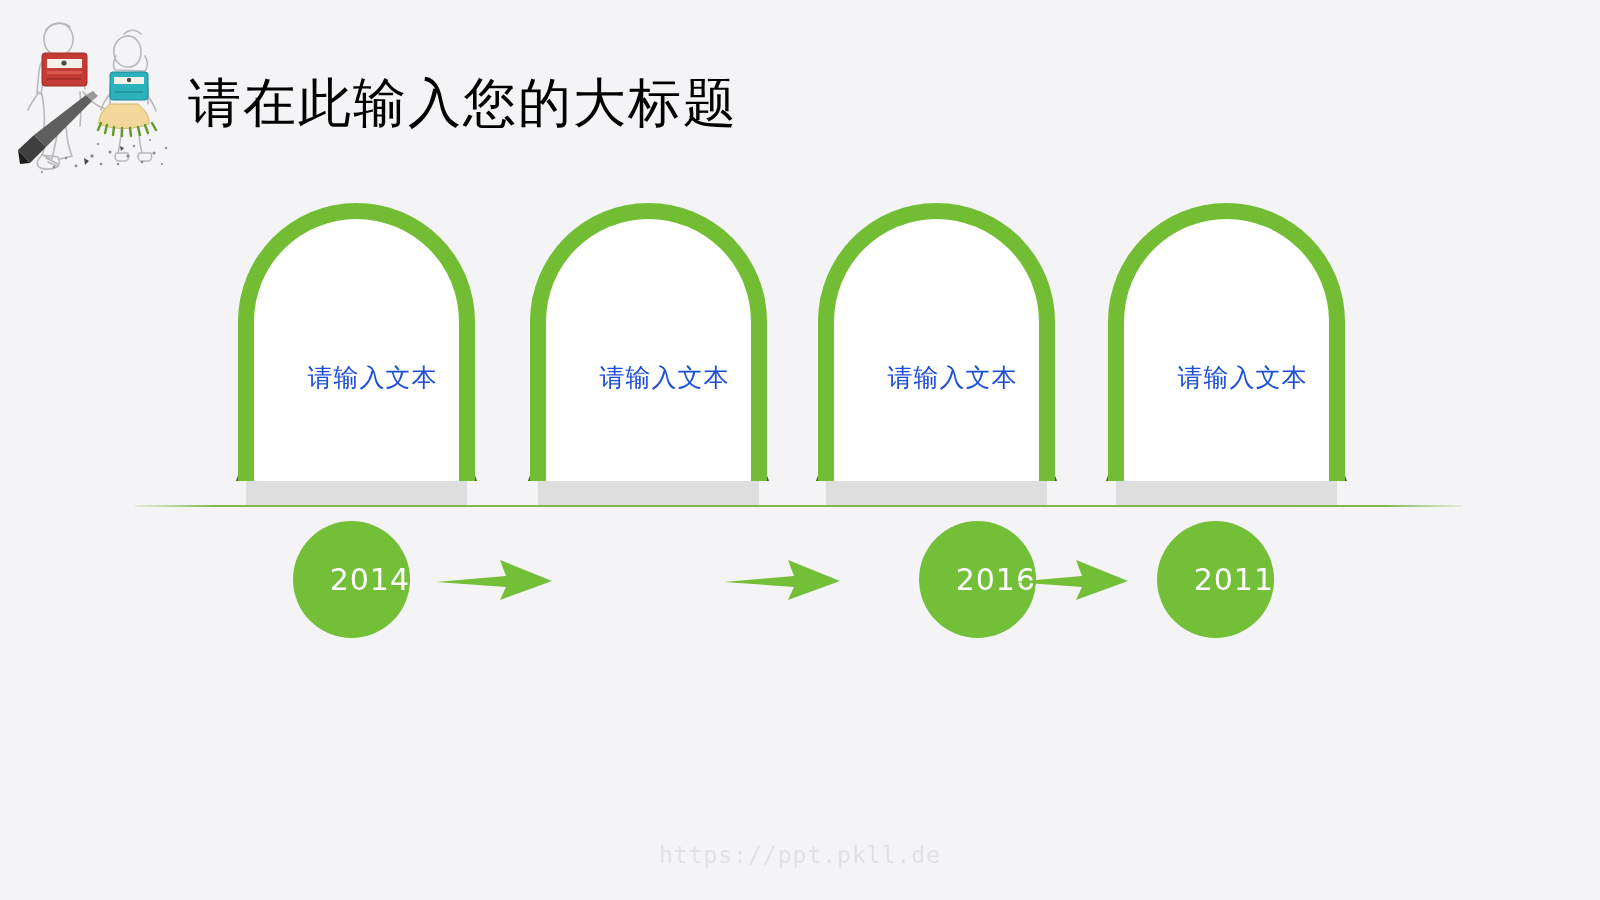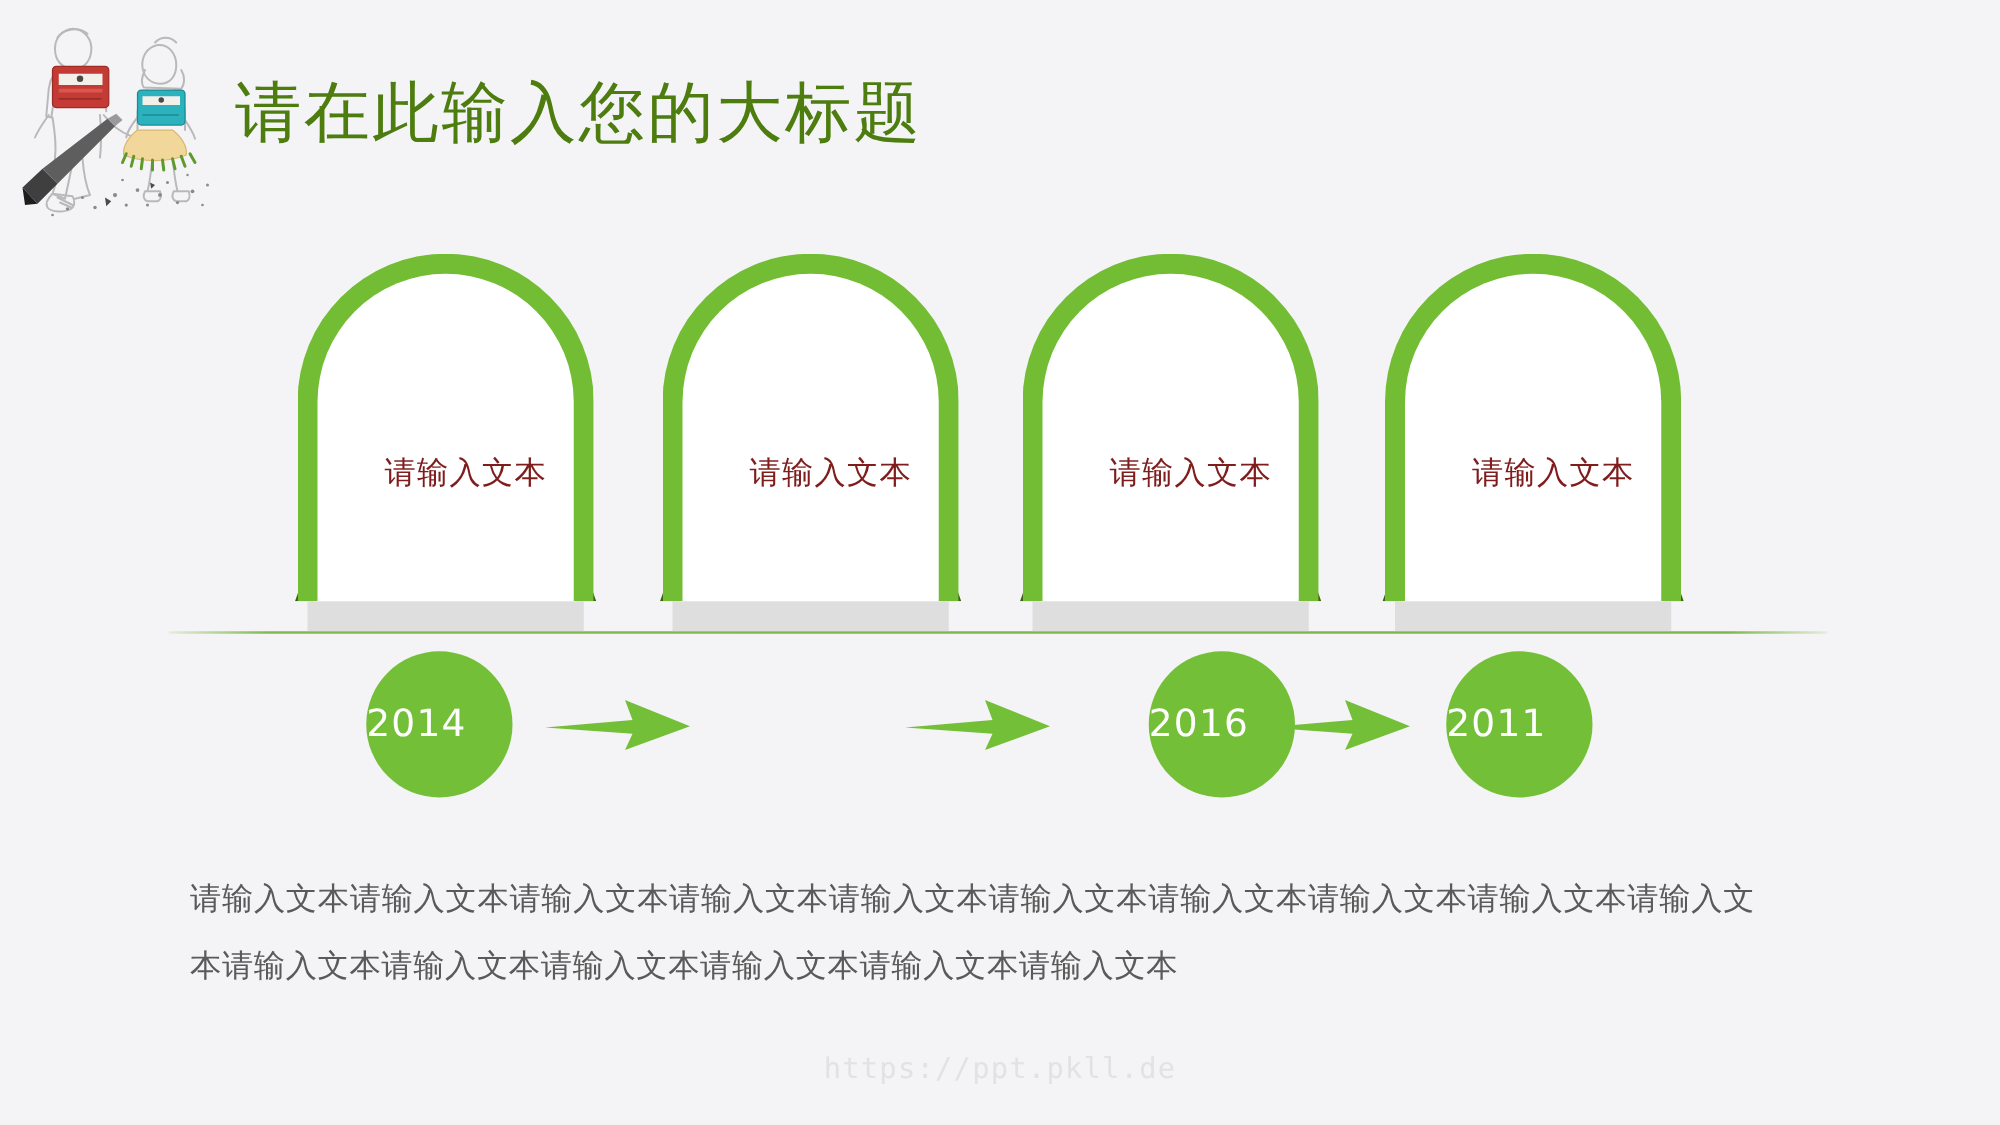--- a/index.html
+++ b/index.html
@@ -30,24 +30,24 @@
     left: 6px;
     top: 6px;
     width: 180px;
     height: 170px;
   }
 
   
   #slide-title {
     position: absolute;
     left: 188px;
-    top: 62px;
+    top: 74px;
     font-size: 53px;
     line-height: 1.1;
-    color: #4d7c0f;
+    color: #000000;
     letter-spacing: 2px;
     white-space: nowrap;
     font-family: "DejaVu Sans", "Liberation Sans", sans-serif;
   }
 
   
   .arch {
     position: absolute;
     top: 203px;
     width: 237px;
@@ -73,21 +73,21 @@
     border-top-right-radius: 119px;
     background: #ffffff;
   }
   .arch-label {
     position: absolute;
     left: 0;
     top: 142px;
     width: 237px;
     text-align: center;
     font-size: 25px;
-    color: #7f1d1d;
+    color: #1d4ed8;
     letter-spacing: 1px;
     font-family: "DejaVu Sans", "Liberation Sans", sans-serif;
   }
   .leg {
     position: absolute;
     bottom: 0;
     width: 26px;
     height: 28px;
   }
 
@@ -105,21 +105,21 @@
   .year-circle {
     position: absolute;
     top: 521px;
     width: 117px;
     height: 117px;
     border-radius: 50%;
     background: #74bf38;
     color: #ffffff;
     display: flex;
     align-items: center;
-    justify-content: flex-start;
+    justify-content: flex-end;
     font-size: 30px;
     letter-spacing: 1px;
     font-family: "DejaVu Sans", "Liberation Sans", sans-serif;
   }
 
   
   .flow-arrow {
     position: absolute;
     top: 555px;
     width: 120px;
@@ -365,17 +365,16 @@
     <svg viewBox="0 0 120 50" width="120" height="50" xmlns="http://www.w3.org/2000/svg">
       <path d="M2 27 L72 21 L66 5 L118 26 L66 45 L72 32 Z" fill="#74bf38"></path>
     </svg>
   </div>
   <div class="flow-arrow" style="left:1010px;">
     <svg viewBox="0 0 120 50" width="120" height="50" xmlns="http://www.w3.org/2000/svg">
       <path d="M2 27 L72 21 L66 5 L118 26 L66 45 L72 32 Z" fill="#74bf38"></path>
     </svg>
   </div>
 
-  <div id="body-paragraph">请输入文本请输入文本请输入文本请输入文本请输入文本请输入文本请输入文本请输入文本请输入文本请输入文本请输入文本请输入文本请输入文本请输入文本请输入文本请输入文本</div>
 
   <div id="watermark">https://ppt.pkll.de</div>
 
 </div>
 
 </body></html>

